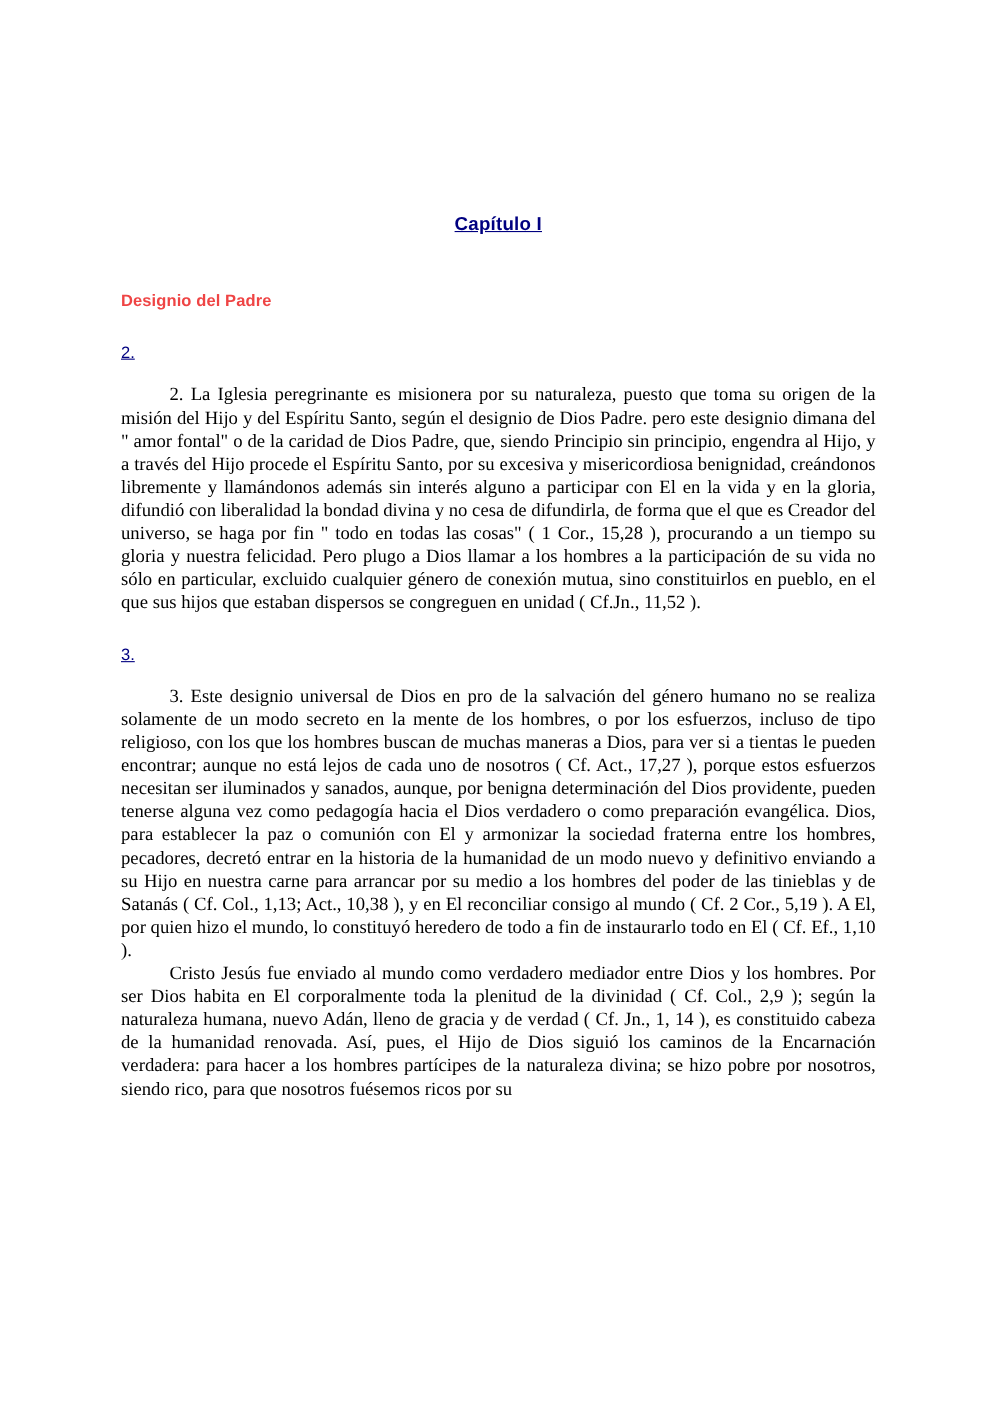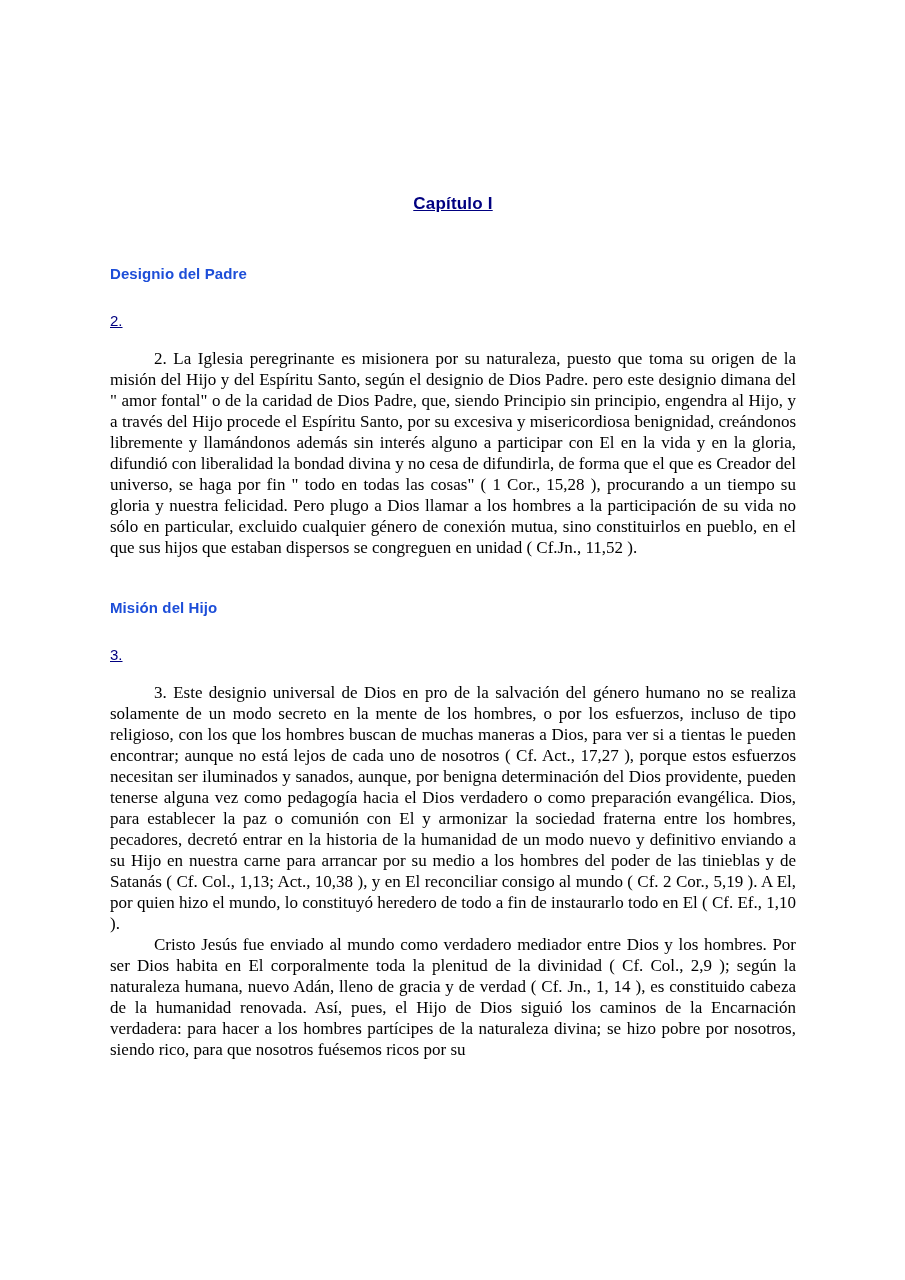--- a/index.html
+++ b/index.html
@@ -55,21 +55,21 @@
     line-height: 1.35;
     display: block;
     margin-top: 9px;
   }
 
   
   .section-heading {
     font-family: "Liberation Sans", sans-serif;
     font-size: 15px;
     font-weight: bold;
-    color: #1d4ed8;
+    color: #ef4444;
     letter-spacing: 0.1px;
     line-height: 1.3;
   }
 
   .section-number {
     font-family: "Liberation Sans", sans-serif;
     font-size: 15px;
     font-weight: normal;
     color: #000080;
     text-decoration: underline;
@@ -120,23 +120,20 @@
     <div class="heading-block-first">
       <div class="section-heading">Designio del Padre</div>
     </div>
 
     <div class="number-block">
       <span class="section-number">2.</span>
     </div>
 
     <p class="body-text first-after-number"><span class="indent"></span><span>2. La Iglesia peregrinante es misionera por su naturaleza, puesto que toma su origen de la misión del Hijo y del Espíritu Santo, según el designio de Dios Padre. pero este designio dimana del " amor fontal" o de la caridad de Dios Padre, que, siendo Principio sin principio, engendra al Hijo, y a través del Hijo procede el Espíritu Santo, por su excesiva y misericordiosa benignidad, creándonos libremente y llamándonos además sin interés alguno a participar con El en la vida y en la gloria, difundió con liberalidad la bondad divina y no cesa de difundirla, de forma que el que es Creador del universo, se haga por fin " todo en todas las cosas" ( 1 Cor., 15,28 ), procurando a un tiempo su gloria y nuestra felicidad. Pero plugo a Dios llamar a los hombres a la participación de su vida no sólo en particular, excluido cualquier género de conexión mutua, sino constituirlos en pueblo, en el que sus hijos que estaban dispersos se congreguen en unidad ( Cf.Jn., 11,52 ).</span></p>
 
-    <div class="heading-block">
-      <div class="section-heading">Misión del Hijo</div>
-    </div>
 
     <div class="number-block">
       <span class="section-number">3.</span>
     </div>
 
     <p class="body-text first-after-number"><span class="indent"></span><span>3. Este designio universal de Dios en pro de la salvación del género humano no se realiza solamente de un modo secreto en la mente de los hombres, o por los esfuerzos, incluso de tipo religioso, con los que los hombres buscan de muchas maneras a Dios, para ver si a tientas le pueden encontrar; aunque no está lejos de cada uno de nosotros ( Cf. Act., 17,27 ), porque estos esfuerzos necesitan ser iluminados y sanados, aunque, por benigna determinación del Dios providente, pueden tenerse alguna vez como pedagogía hacia el Dios verdadero o como preparación evangélica. Dios, para establecer la paz o comunión con El y armonizar la sociedad fraterna entre los hombres, pecadores, decretó entrar en la historia de la humanidad de un modo nuevo y definitivo enviando a su Hijo en nuestra carne para arrancar por su medio a los hombres del poder de las tinieblas y de Satanás ( Cf. Col., 1,13; Act., 10,38 ), y en El reconciliar consigo al mundo ( Cf. 2 Cor., 5,19 ). A El, por quien hizo el mundo, lo constituyó heredero de todo a fin de instaurarlo todo en El ( Cf. Ef., 1,10 ).</span></p>
 
     <p class="body-text para-follow"><span class="indent"></span><span>Cristo Jesús fue enviado al mundo como verdadero mediador entre Dios y los hombres. Por ser Dios habita en El corporalmente toda la plenitud de la divinidad ( Cf. Col., 2,9 ); según la naturaleza humana, nuevo Adán, lleno de gracia y de verdad ( Cf. Jn., 1, 14 ), es constituido cabeza de la humanidad renovada. Así, pues, el Hijo de Dios siguió los caminos de la Encarnación verdadera: para hacer a los hombres partícipes de la naturaleza divina; se hizo pobre por nosotros, siendo rico, para que nosotros fuésemos ricos por su</span></p>
 
   </div>

